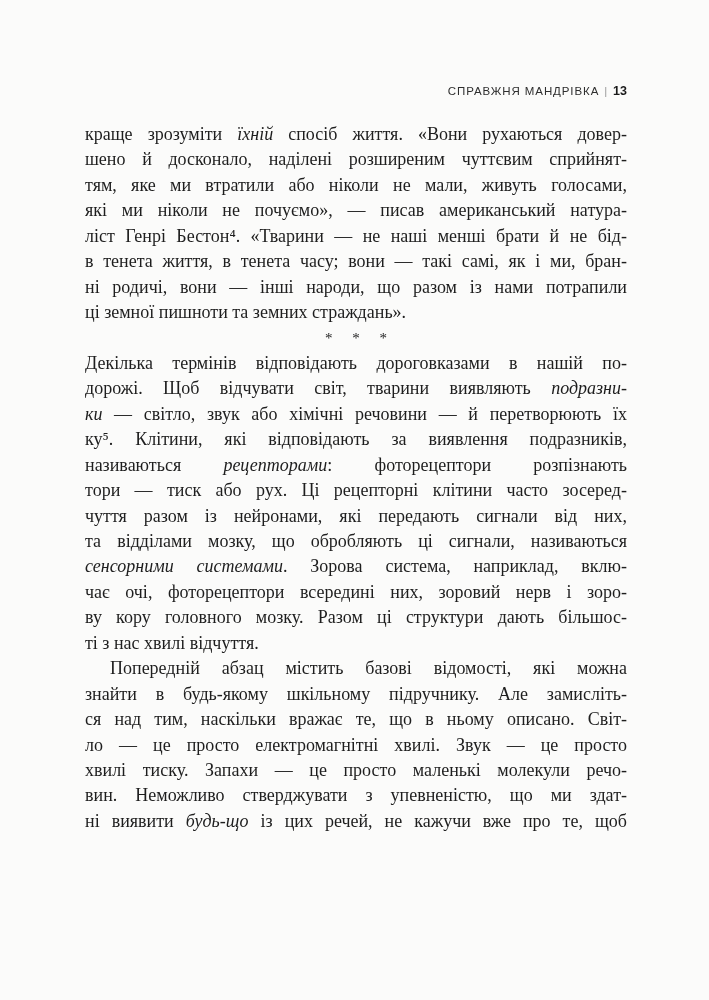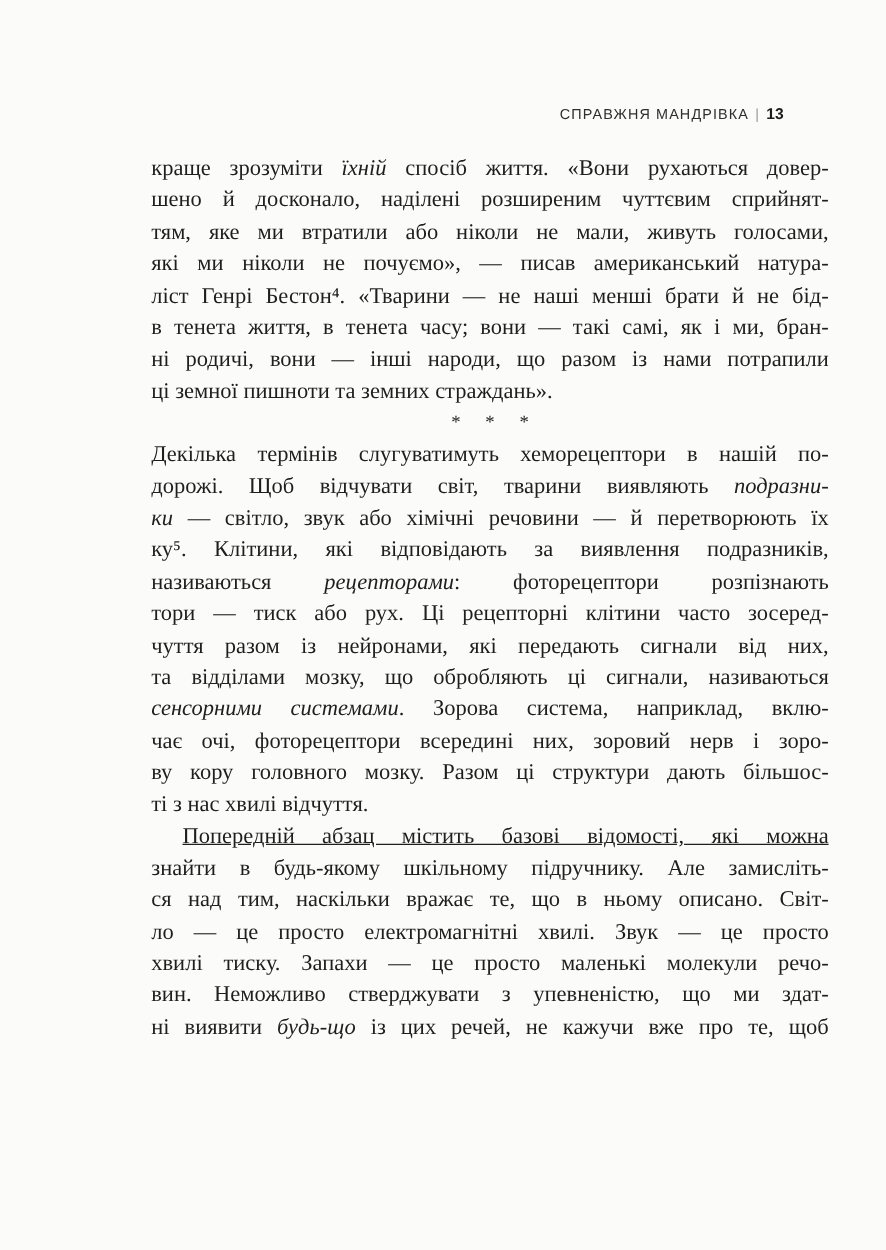--- a/index.html
+++ b/index.html
@@ -32,36 +32,34 @@
     font-size: 12.5px;
     letter-spacing: 0;
     color: #1a1a1a;
   }
   .body-text {
     position: absolute;
     left: 85px;
     top: 122px;
     width: 542px;
     font-size: 18px;
-    margin-left: 36px;
   }
   .line {
     height: 25.45px;
     line-height: 25.45px;
     text-align: justify;
     text-align-last: justify;
     overflow: hidden;
     white-space: normal;
   }
   .line.last {
     text-align-last: left;
   }
   .line.indent {
     text-indent: 25px;
-    text-decoration: underline;
   }
   .line i { font-style: italic; }
   .sep {
     height: 25.45px;
     line-height: 25.45px;
     text-align: center;
     font-size: 15px;
     letter-spacing: 8px;
     padding-left: 8px;
     color: #222222;
@@ -80,21 +78,21 @@
         <div class="line"><span>шено й досконало, наділені розширеним чуттєвим сприйнят-</span></div>
         <div class="line"><span>тям, яке ми втратили або ніколи не мали, живуть голосами,</span></div>
         <div class="line"><span>які ми ніколи не почуємо», — писав американський натура-</span></div>
         <div class="line"><span>ліст Генрі Бестон⁴. «Тварини — не наші менші брати й не бід-</span></div>
         <div class="line"><span>в тенета життя, в тенета часу; вони — такі самі, як і ми, бран-</span></div>
         <div class="line"><span>ні родичі, вони — інші народи, що разом із нами потрапили</span></div>
         <div class="line last"><span>ці земної пишноти та земних страждань».</span></div>
       </div>
       <div class="sep">* * *</div>
       <div>
-        <div class="line"><span>Декілька термінів слугуватимуть хеморецептори в нашій по-</span></div>
+        <div class="line"><span>Декілька термінів відповідають дороговказами в нашій по-</span></div>
         <div class="line"><span>дорожі. Щоб відчувати світ, тварини виявляють </span><i>подразни-</i></div>
         <div class="line"><i>ки</i><span> — світло, звук або хімічні речовини — й перетворюють їх</span></div>
         <div class="line"><span>ку⁵. Клітини, які відповідають за виявлення подразників,</span></div>
         <div class="line"><span>називаються </span><i>рецепторами</i><span>: фоторецептори розпізнають</span></div>
         <div class="line"><span>тори — тиск або рух. Ці рецепторні клітини часто зосеред-</span></div>
         <div class="line"><span>чуття разом із нейронами, які передають сигнали від них,</span></div>
         <div class="line"><span>та відділами мозку, що обробляють ці сигнали, називаються</span></div>
         <div class="line"><i>сенсорними системами</i><span>. Зорова система, наприклад, вклю-</span></div>
         <div class="line"><span>чає очі, фоторецептори всередині них, зоровий нерв і зоро-</span></div>
         <div class="line"><span>ву кору головного мозку. Разом ці структури дають більшос-</span></div>

